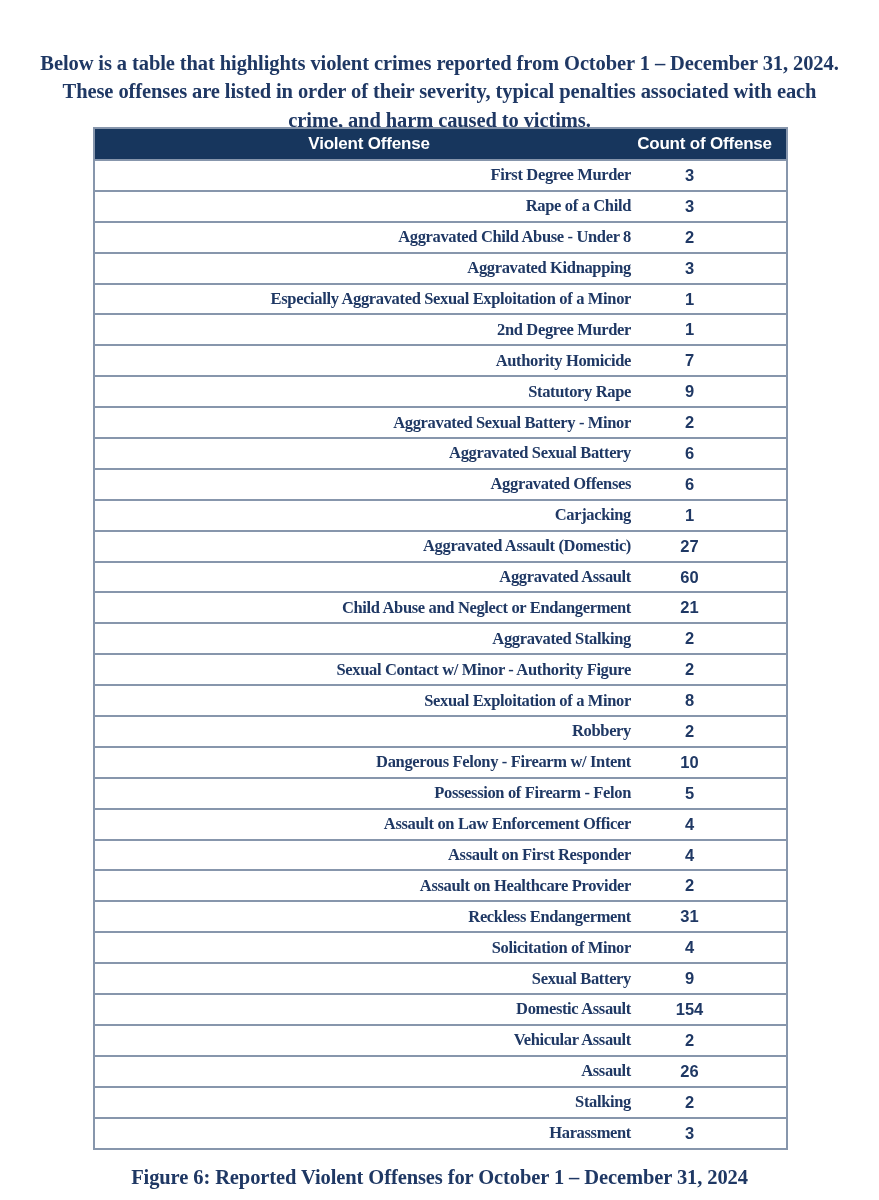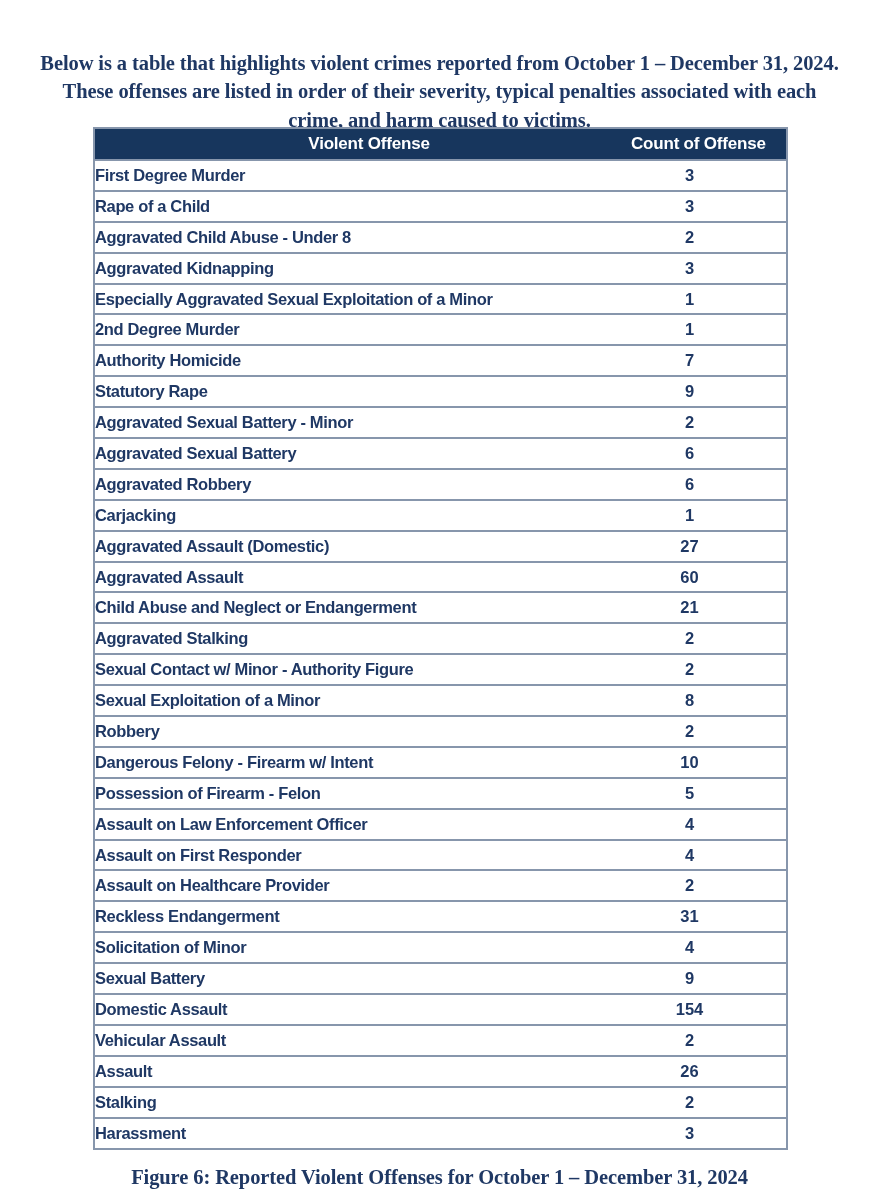--- a/index.html
+++ b/index.html
@@ -60,38 +60,39 @@
     height: 30px;
     padding: 0;
     border: none;
     letter-spacing: -0.2px;
   }
   thead th.th-offense {
     text-align: center;
     padding-left: 12px;
   }
   thead th.th-count {
-    text-align: left;
+    text-align: center;
     padding-right: 8px;
   }
 
   tbody td {
     height: 28.9px;
     padding: 0;
     background: #ffffff;
     color: #1F3864;
     font-family: "Liberation Sans", sans-serif;
     font-weight: bold;
     font-size: 16.5px;
     border-top: 2px solid #8796AC;
     letter-spacing: -0.35px;
     white-space: nowrap;
   }
   tbody td.td-offense {
-    text-align: left;
+    text-align: right;
+    font-family: Liberation Serif, serif;
   }
   tbody td.td-count {
     text-align: center;
     letter-spacing: 0;
     font-size: 16.5px;
     padding-right: 38px;
   }
 
   
   .caption {
@@ -162,21 +163,21 @@
           </tr>
           <tr>
             <td class="td-offense">Aggravated Sexual Battery - Minor</td>
             <td class="td-count">2</td>
           </tr>
           <tr>
             <td class="td-offense">Aggravated Sexual Battery</td>
             <td class="td-count">6</td>
           </tr>
           <tr>
-            <td class="td-offense">Aggravated Robbery</td>
+            <td class="td-offense">Aggravated Offenses</td>
             <td class="td-count">6</td>
           </tr>
           <tr>
             <td class="td-offense">Carjacking</td>
             <td class="td-count">1</td>
           </tr>
           <tr>
             <td class="td-offense">Aggravated Assault (Domestic)</td>
             <td class="td-count">27</td>
           </tr>

